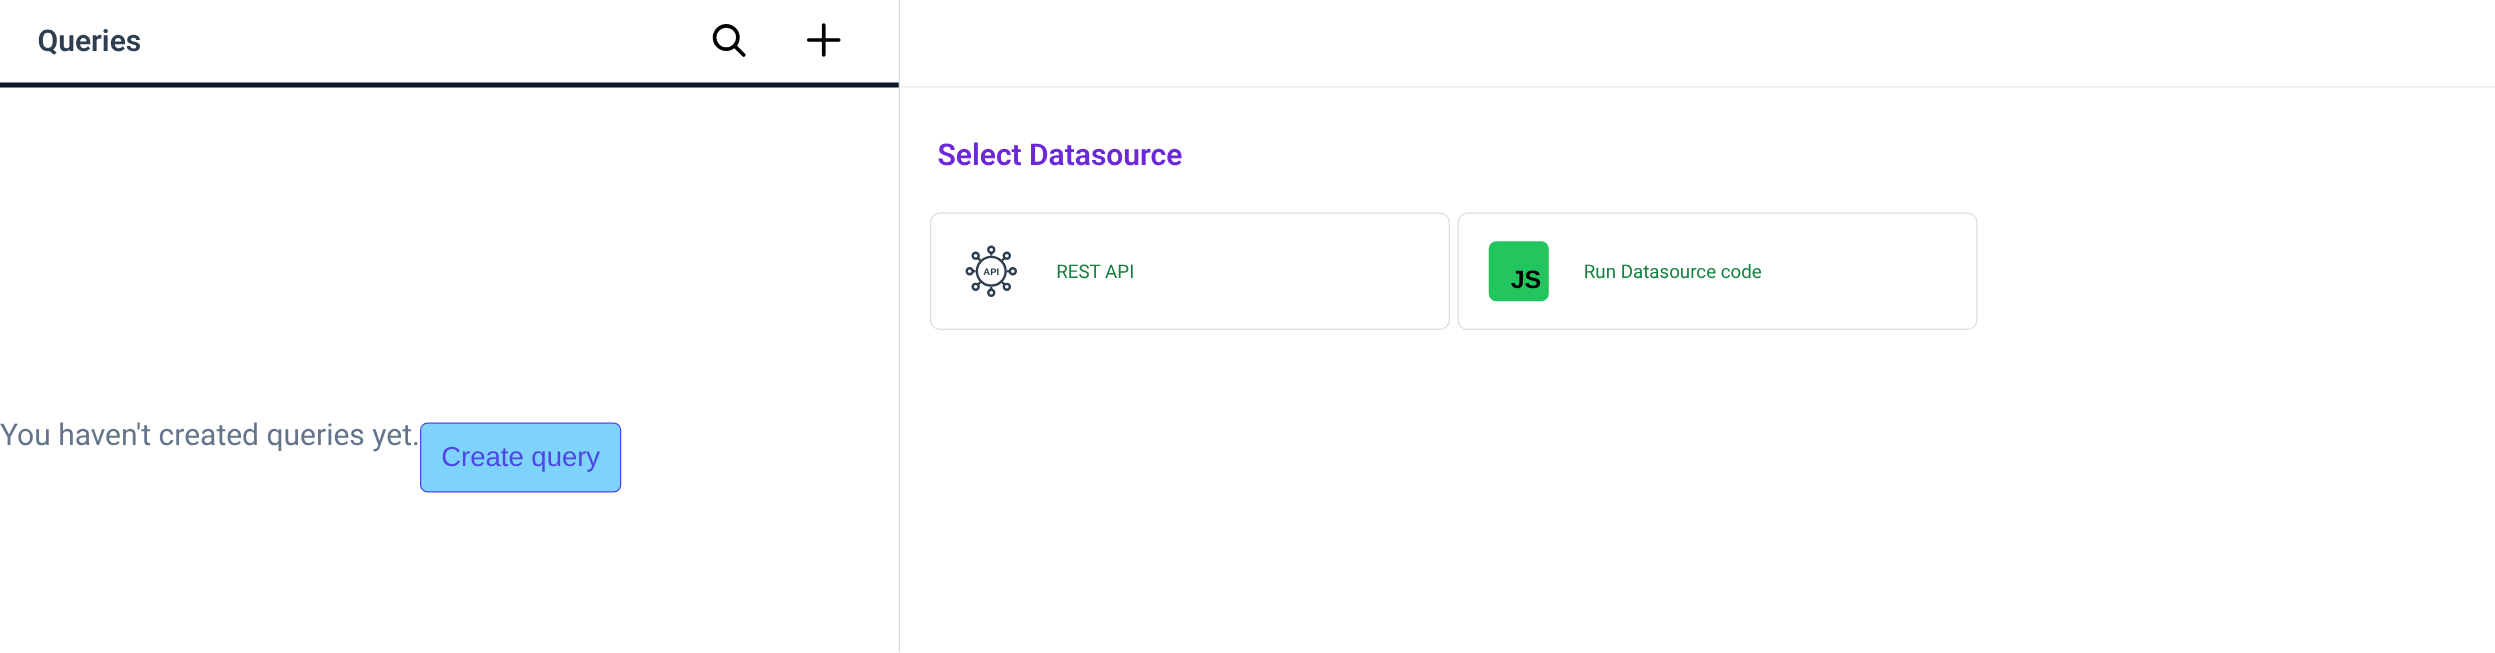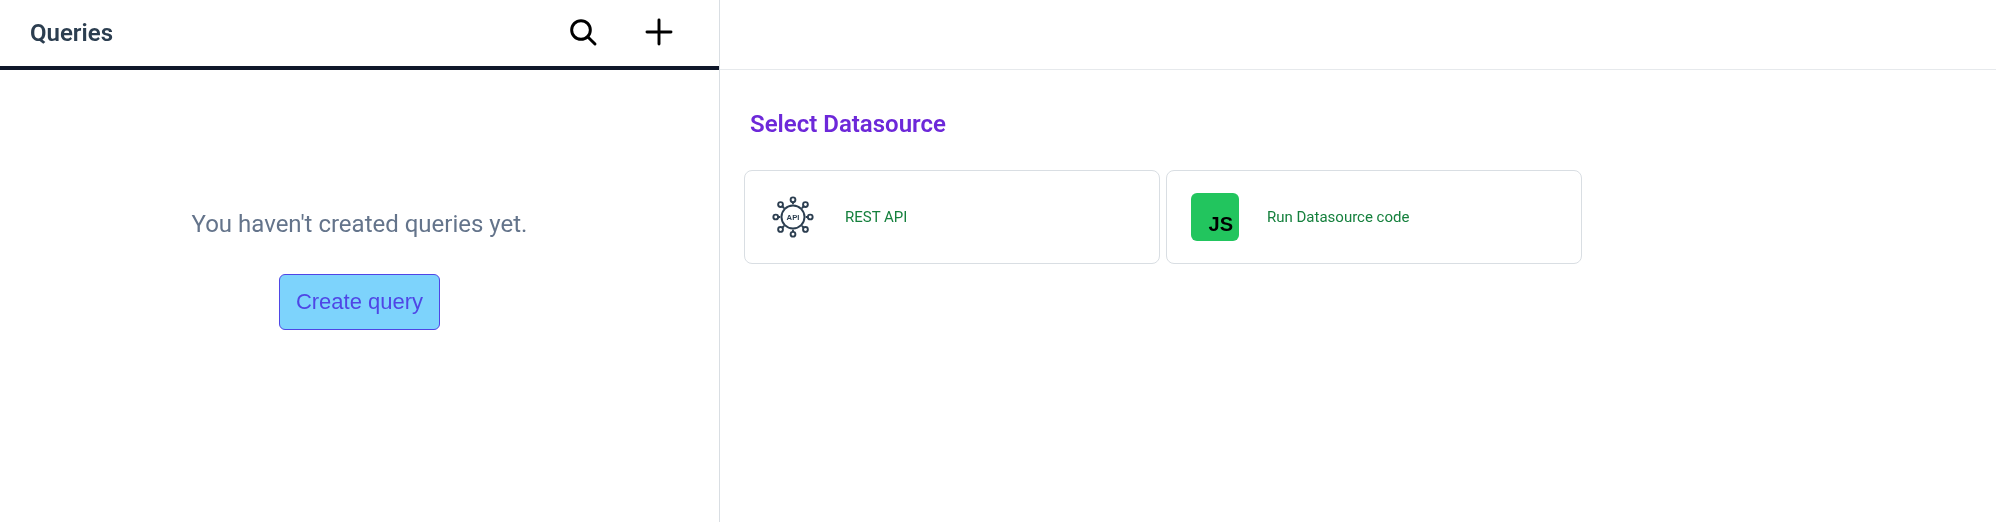--- a/index.html
+++ b/index.html
@@ -50,21 +50,21 @@
       cursor: pointer;
       padding: 4px;
       display: flex;
       align-items: center;
       justify-content: center;
       color: #000;
     }
     .left-empty {
       flex: 1;
       display: flex;
-      flex-direction: column;
+      flex-direction: row;
       align-items: center;
       padding-top: 140px;
     }
     .empty-text {
       font-size: 24px;
       color: #64748b;
       font-weight: 400;
       margin-bottom: 36px;
     }
     .create-btn {

